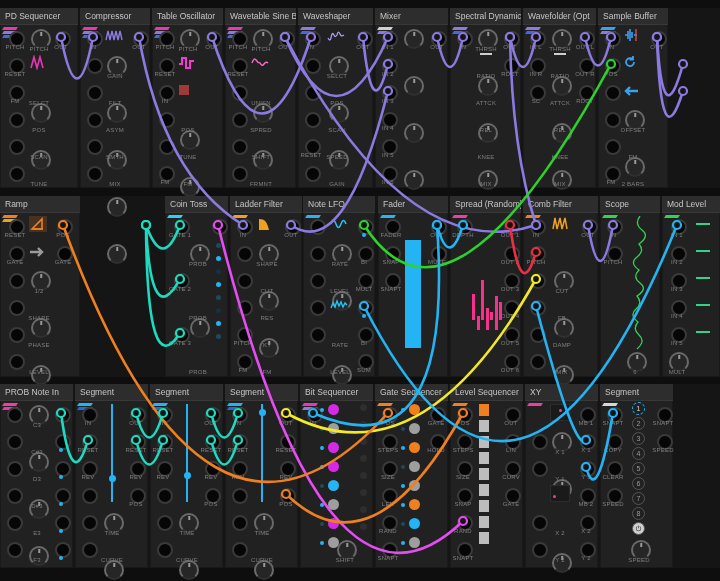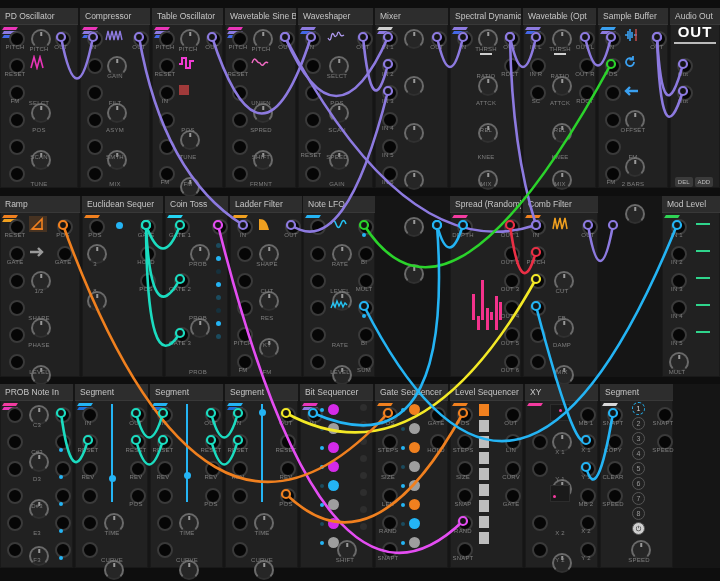--- a/index.html
+++ b/index.html
@@ -29,21 +29,21 @@
   svg.cables{position:absolute;left:0;top:0;pointer-events:none;z-index:40;}
 </style>
 </head>
 <body>
 
 <div id="stage" style="background: rgb(14, 14, 14);">
     <div class="rowstrip" style="top: 8px; height: 180px;"></div>
     <div class="rowstrip" style="top: 196px; height: 181px;"></div>
     <div class="rowstrip" style="top: 384px; height: 184px;"></div>
     <div class="module" style="left: 0px; top: 8px; width: 78px; height: 180px;">
-      <div class="mhead">PD Oscillator</div>
+      <div class="mhead">PD Sequencer</div>
       <div class="flag">
         <i style="background: rgb(233, 53, 184);"></i>
         <i style="background: rgb(141, 122, 224);"></i>
         <i style="background: rgb(68, 103, 232);"></i>
       </div>
       <div class="item port" style="width: 12px; height: 12px; left: 9px; top: 23px;"></div>
       <div class="lab" style="left: -7px; top: 36px;">PITCH</div>
       <div class="item port" style="width: 12px; height: 12px; left: 9px; top: 50px;"></div>
       <div class="lab" style="left: -7px; top: 63px;">RESET</div>
       <div class="item port" style="width: 12px; height: 12px; left: 9px; top: 77px;"></div>
@@ -239,21 +239,21 @@
       <div class="item knob" style="width: 16px; height: 16px; left: 28px; top: 129px;"></div>
       <div class="lab" style="left: 14px; top: 146px;">KNEE</div>
       <div class="item knob" style="width: 16px; height: 16px; left: 28px; top: 156px;"></div>
       <div class="lab" style="left: 14px; top: 173px;">MIX</div>
       <div class="item port" style="width: 12px; height: 12px; left: 54px; top: 23px;"></div>
       <div class="lab" style="left: 38px; top: 36px;">OUT</div>
       <div class="item port" style="width: 12px; height: 12px; left: 54px; top: 50px;"></div>
       <div class="lab" style="left: 38px; top: 63px;">RDCT</div>
     </div>
     <div class="module" style="left: 523px; top: 8px; width: 73px; height: 180px;">
-      <div class="mhead">Wavetable (Opt</div>
+      <div class="mhead">Wavefolder (Opt</div>
       <div class="flag">
         <i style="background: rgb(141, 122, 224);"></i>
         <i style="background: rgb(68, 103, 232);"></i>
       </div>
       <div class="item port" style="width: 12px; height: 12px; left: 7px; top: 23px;"></div>
       <div class="lab" style="left: -9px; top: 36px;">IN L</div>
       <div class="item port" style="width: 12px; height: 12px; left: 7px; top: 50px;"></div>
       <div class="lab" style="left: -9px; top: 63px;">IN R</div>
       <div class="item port" style="width: 12px; height: 12px; left: 7px; top: 77px;"></div>
       <div class="lab" style="left: -9px; top: 90px;">SC</div>
@@ -304,29 +304,20 @@
         </svg></div>
       <div class="item knob" style="width: 16px; height: 16px; left: 27px; top: 102px;"></div>
       <div class="lab" style="left: 13px; top: 119px;">OFFSET</div>
       <div class="item knob" style="width: 16px; height: 16px; left: 27px; top: 129px;"></div>
       <div class="lab" style="left: 13px; top: 146px;">FM</div>
       <div class="item knob" style="width: 16px; height: 16px; left: 27px; top: 156px;"></div>
       <div class="lab" style="left: 13px; top: 173px;">2 BARS</div>
       <div class="item port" style="width: 12px; height: 12px; left: 53px; top: 23px;"></div>
       <div class="lab" style="left: 37px; top: 36px;">OUT</div>
     </div>
-    <div class="module" style="left: 670px; top: 8px; width: 50px; height: 180px;">
-      <div class="mhead">Audio Out</div>
-      <div class="item bigout" style="width: 42px; height: 24px; left: 4px; top: 15px;"><span>OUT</span><u></u></div>
-      <div class="item" style="width: 44px; height: 14px; left: 3px; top: 162px; text-align: center;"><span class="btn">DEL</span><span class="btn">ADD</span></div>
-      <div class="item port" style="width: 12px; height: 12px; left: 7px; top: 50px;"></div>
-      <div class="lab" style="left: -9px; top: 63px;">Out</div>
-      <div class="item port" style="width: 12px; height: 12px; left: 7px; top: 77px;"></div>
-      <div class="lab" style="left: -9px; top: 90px;">Out</div>
-    </div>
     <div class="module" style="left: 0px; top: 196px; width: 80px; height: 181px;">
       <div class="mhead">Ramp</div>
       <div class="flag">
         <i style="background: rgb(240, 128, 31);"></i>
         <i style="background: rgb(240, 160, 31);"></i>
       </div>
       <div class="item port" style="width: 12px; height: 12px; left: 9px; top: 23px;"></div>
       <div class="lab" style="left: -7px; top: 36px;">RESET</div>
       <div class="item port" style="width: 12px; height: 12px; left: 9px; top: 50px;"></div>
       <div class="lab" style="left: -7px; top: 63px;">GATE</div>
@@ -347,39 +338,20 @@
       <div class="item knob" style="width: 16px; height: 16px; left: 31px; top: 102px;"></div>
       <div class="lab" style="left: 17px; top: 119px;">SHAPE</div>
       <div class="item knob" style="width: 16px; height: 16px; left: 31px; top: 129px;"></div>
       <div class="lab" style="left: 17px; top: 146px;">PHASE</div>
       <div class="item knob" style="width: 16px; height: 16px; left: 31px; top: 156px;"></div>
       <div class="lab" style="left: 17px; top: 173px;">LEVEL</div>
       <div class="item port" style="width: 12px; height: 12px; left: 57px; top: 23px;"></div>
       <div class="lab" style="left: 41px; top: 36px;">POS</div>
       <div class="item port" style="width: 12px; height: 12px; left: 57px; top: 50px;"></div>
       <div class="lab" style="left: 41px; top: 63px;">GATE</div>
-    </div>
-    <div class="module" style="left: 82px; top: 196px; width: 81px; height: 181px;">
-      <div class="mhead">Euclidean Sequer</div>
-      <div class="flag">
-        <i style="background: rgb(240, 128, 31);"></i>
-      </div>
-      <div class="item port" style="width: 12px; height: 12px; left: 7px; top: 23px;"></div>
-      <div class="lab" style="left: -9px; top: 36px;">POS</div>
-      <div class="item knob" style="width: 16px; height: 16px; left: 5px; top: 48px;"></div>
-      <div class="lab" style="left: -9px; top: 65px;">3</div>
-      <div class="item knob" style="width: 16px; height: 16px; left: 5px; top: 75px;"></div>
-      <div class="lab" style="left: -9px; top: 92px;">8</div>
-      <div class="item led" style="width: 7px; height: 7px; left: 34px; top: 26px; background: rgb(36, 180, 244);"></div>
-      <div class="item port" style="width: 12px; height: 12px; left: 58px; top: 23px;"></div>
-      <div class="lab" style="left: 42px; top: 36px;">GATE</div>
-      <div class="item port" style="width: 12px; height: 12px; left: 58px; top: 50px;"></div>
-      <div class="lab" style="left: 42px; top: 63px;">HOLD</div>
-      <div class="item port" style="width: 12px; height: 12px; left: 58px; top: 77px;"></div>
-      <div class="lab" style="left: 42px; top: 90px;">POS</div>
     </div>
     <div class="module" style="left: 165px; top: 196px; width: 63px; height: 181px;">
       <div class="mhead">Coin Toss</div>
       <div class="flag">
         <i style="background: rgb(36, 212, 244);"></i>
       </div>
       <div class="item port" style="width: 12px; height: 12px; left: 9px; top: 23px;"></div>
       <div class="lab" style="left: -7px; top: 36px;">GATE 1</div>
       <div class="item port" style="width: 12px; height: 12px; left: 9px; top: 77px;"></div>
       <div class="lab" style="left: -7px; top: 90px;">GATE 2</div>
@@ -464,20 +436,37 @@
       <div class="lab" style="left: 39px; top: 63px;">BI</div>
       <div class="item port" style="width: 12px; height: 12px; left: 55px; top: 77px;"></div>
       <div class="lab" style="left: 39px; top: 90px;">MULT</div>
       <div class="item port" style="width: 12px; height: 12px; left: 55px; top: 104px;"></div>
       <div class="led" style="position: absolute; width: 4px; height: 4px; background: rgb(36, 180, 244); left: 59px; top: 118px;"></div>
       <div class="item port" style="width: 12px; height: 12px; left: 55px; top: 131px;"></div>
       <div class="lab" style="left: 39px; top: 144px;">BI</div>
       <div class="item port" style="width: 12px; height: 12px; left: 55px; top: 158px;"></div>
       <div class="lab" style="left: 39px; top: 171px;">SUM</div>
     </div>
+    <div class="module" style="left: 378px; top: 196px; width: 70px; height: 181px;">
+      <div class="mhead">Fader</div>
+      <div class="flag">
+        <i style="background: rgb(36, 180, 244);"></i>
+      </div>
+      <div class="item port" style="width: 12px; height: 12px; left: 7px; top: 23px;"></div>
+      <div class="lab" style="left: -9px; top: 36px;">FADER</div>
+      <div class="item port" style="width: 12px; height: 12px; left: 7px; top: 50px;"></div>
+      <div class="lab" style="left: -9px; top: 63px;">SNAP</div>
+      <div class="item port" style="width: 12px; height: 12px; left: 7px; top: 77px;"></div>
+      <div class="lab" style="left: -9px; top: 90px;">SNAPT</div>
+      <div class="item" style="width: 16px; height: 108px; left: 27px; top: 44px; background: rgb(36, 180, 244);"></div>
+      <div class="item port" style="width: 12px; height: 12px; left: 53px; top: 23px;"></div>
+      <div class="lab" style="left: 37px; top: 36px;">OUT</div>
+      <div class="item port" style="width: 12px; height: 12px; left: 53px; top: 50px;"></div>
+      <div class="lab" style="left: 37px; top: 63px;">MUTE</div>
+    </div>
     <div class="module" style="left: 450px; top: 196px; width: 71px; height: 181px;">
       <div class="mhead">Spread (Random)</div>
       <div class="flag">
         <i style="background: rgb(244, 59, 160);"></i>
       </div>
       <div class="item port" style="width: 12px; height: 12px; left: 7px; top: 23px;"></div>
       <div class="lab" style="left: -9px; top: 36px;">DEPTH</div>
       <div class="item" style="width: 32px; height: 70px; left: 22px; top: 64px;">
         <div style="position:absolute;left:0px;bottom:10px;width:3px;height:26px;background:#f4328c"></div>
         <div style="position:absolute;left:4.5px;bottom:0px;width:3px;height:14px;background:#f4328c"></div>
@@ -519,20 +508,35 @@
       <div class="item knob" style="width: 16px; height: 16px; left: 31px; top: 75px;"></div>
       <div class="lab" style="left: 17px; top: 92px;">CUT</div>
       <div class="item knob" style="width: 16px; height: 16px; left: 31px; top: 102px;"></div>
       <div class="lab" style="left: 17px; top: 119px;">FB</div>
       <div class="item knob" style="width: 16px; height: 16px; left: 31px; top: 129px;"></div>
       <div class="lab" style="left: 17px; top: 146px;">DAMP</div>
       <div class="item knob" style="width: 16px; height: 16px; left: 31px; top: 156px;"></div>
       <div class="lab" style="left: 17px; top: 173px;">MIX</div>
       <div class="item port" style="width: 12px; height: 12px; left: 59px; top: 23px;"></div>
       <div class="lab" style="left: 43px; top: 36px;">OUT</div>
+    </div>
+    <div class="module" style="left: 600px; top: 196px; width: 60px; height: 181px;">
+      <div class="mhead">Scope</div>
+      <div class="flag">
+        <i style="background: rgb(47, 212, 85);"></i>
+      </div>
+      <div class="item port" style="width: 12px; height: 12px; left: 7px; top: 23px;"></div>
+      <div class="lab" style="left: -9px; top: 36px;">IN</div>
+      <div class="item port" style="width: 12px; height: 12px; left: 7px; top: 50px;"></div>
+      <div class="lab" style="left: -9px; top: 63px;">PITCH</div>
+      <div class="item" style="width: 26px; height: 140px; left: 26px; top: 20px;"><svg width="26" height="140" viewBox="0 0 26 140">
+          <path d="M14 0 q-6 8 2 14 t-3 14 q6 7 -2 13 t2 13 q-7 7 1 13 t-3 13 q6 7 -1 13 t2 13 q-6 7 1 13 t-2 14" fill="none" stroke="#2fd455" stroke-width="1.3"></path>
+        </svg></div>
+      <div class="item knob" style="width: 16px; height: 16px; left: 27px; top: 156px;"></div>
+      <div class="lab" style="left: 13px; top: 173px;">6</div>
     </div>
     <div class="module" style="left: 662px; top: 196px; width: 58px; height: 181px;">
       <div class="mhead">Mod Level</div>
       <div class="flag">
         <i style="background: rgb(47, 212, 85);"></i>
       </div>
       <div class="item port" style="width: 12px; height: 12px; left: 9px; top: 23px;"></div>
       <div class="lab" style="left: -7px; top: 36px;">IN 1</div>
       <div class="item port" style="width: 12px; height: 12px; left: 9px; top: 50px;"></div>
       <div class="lab" style="left: -7px; top: 63px;">IN 2</div>

